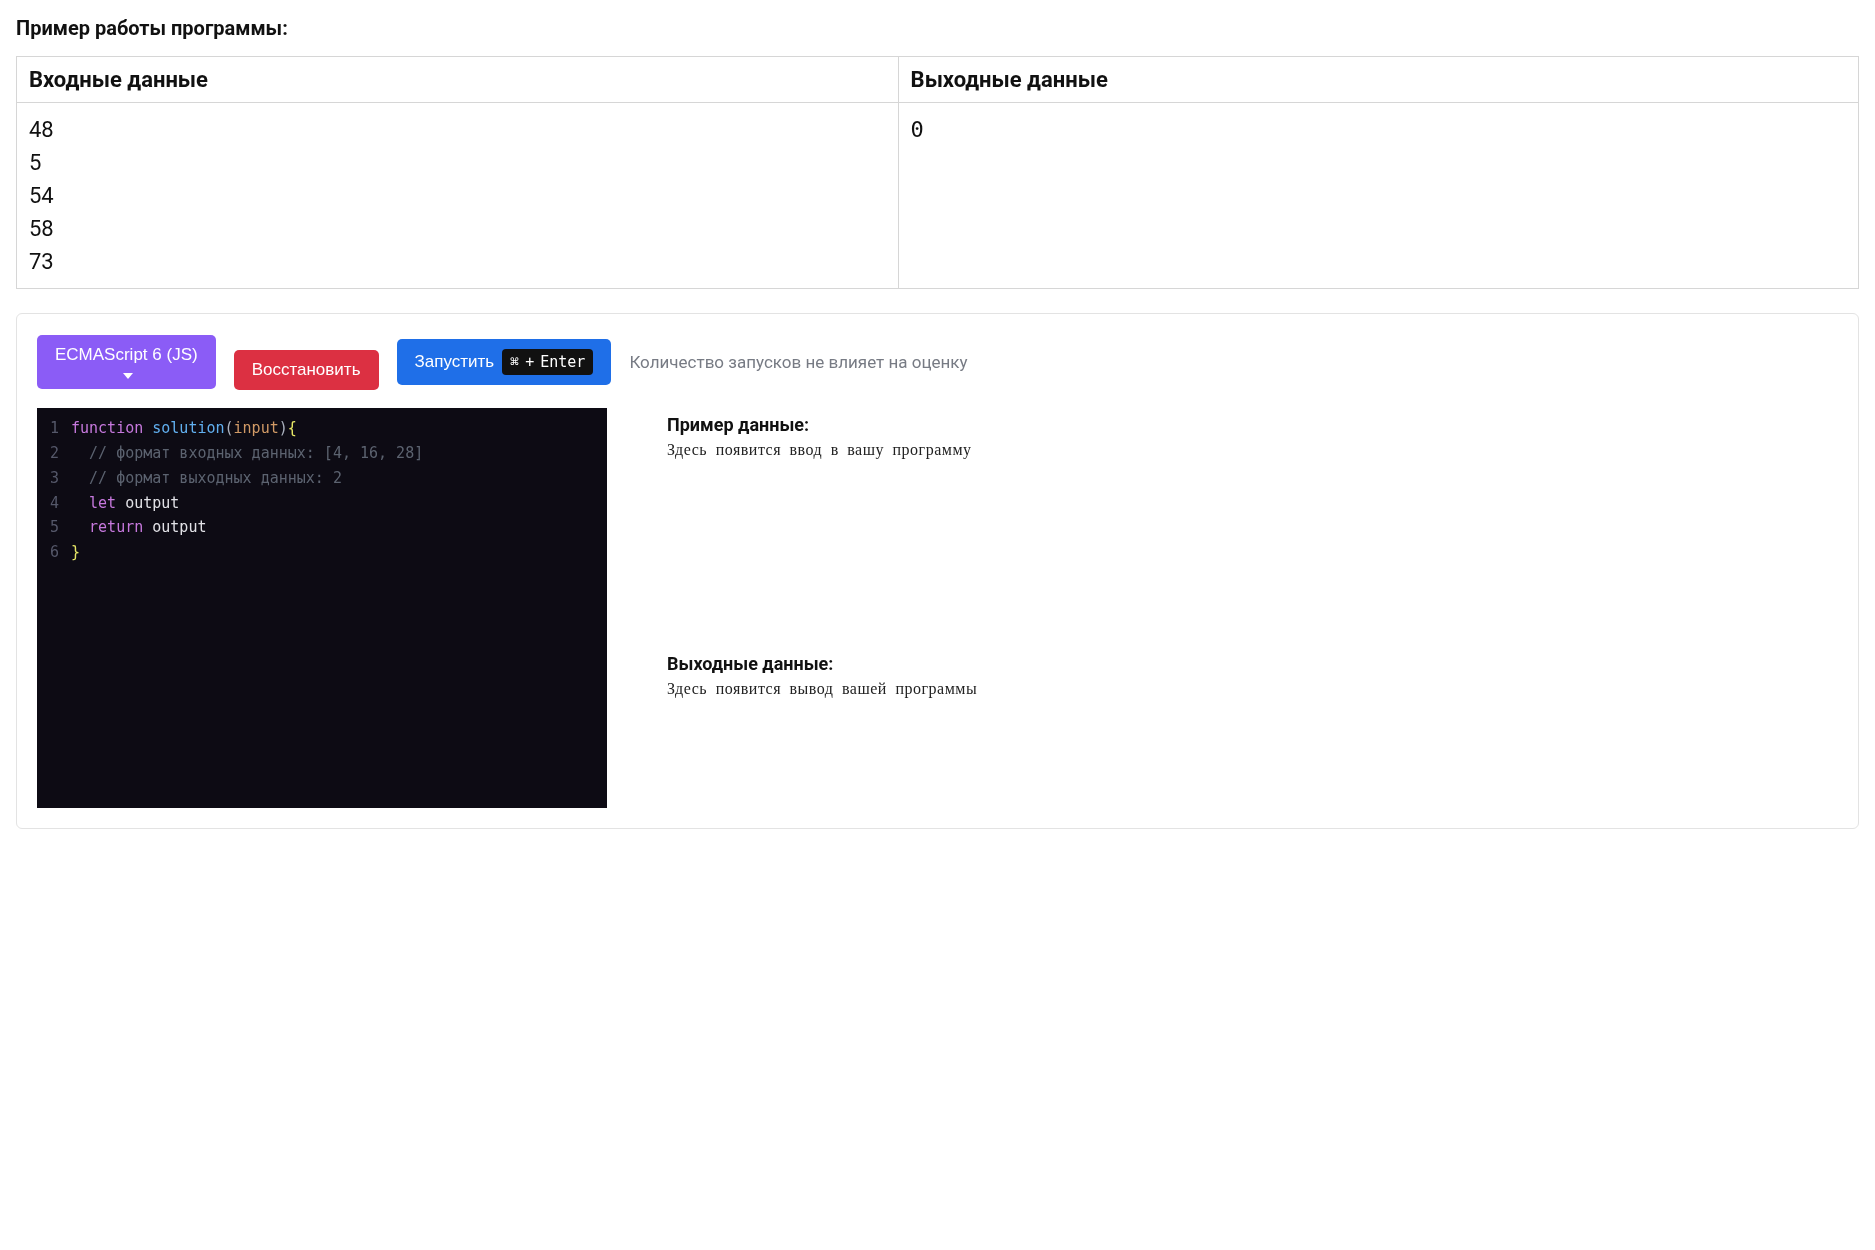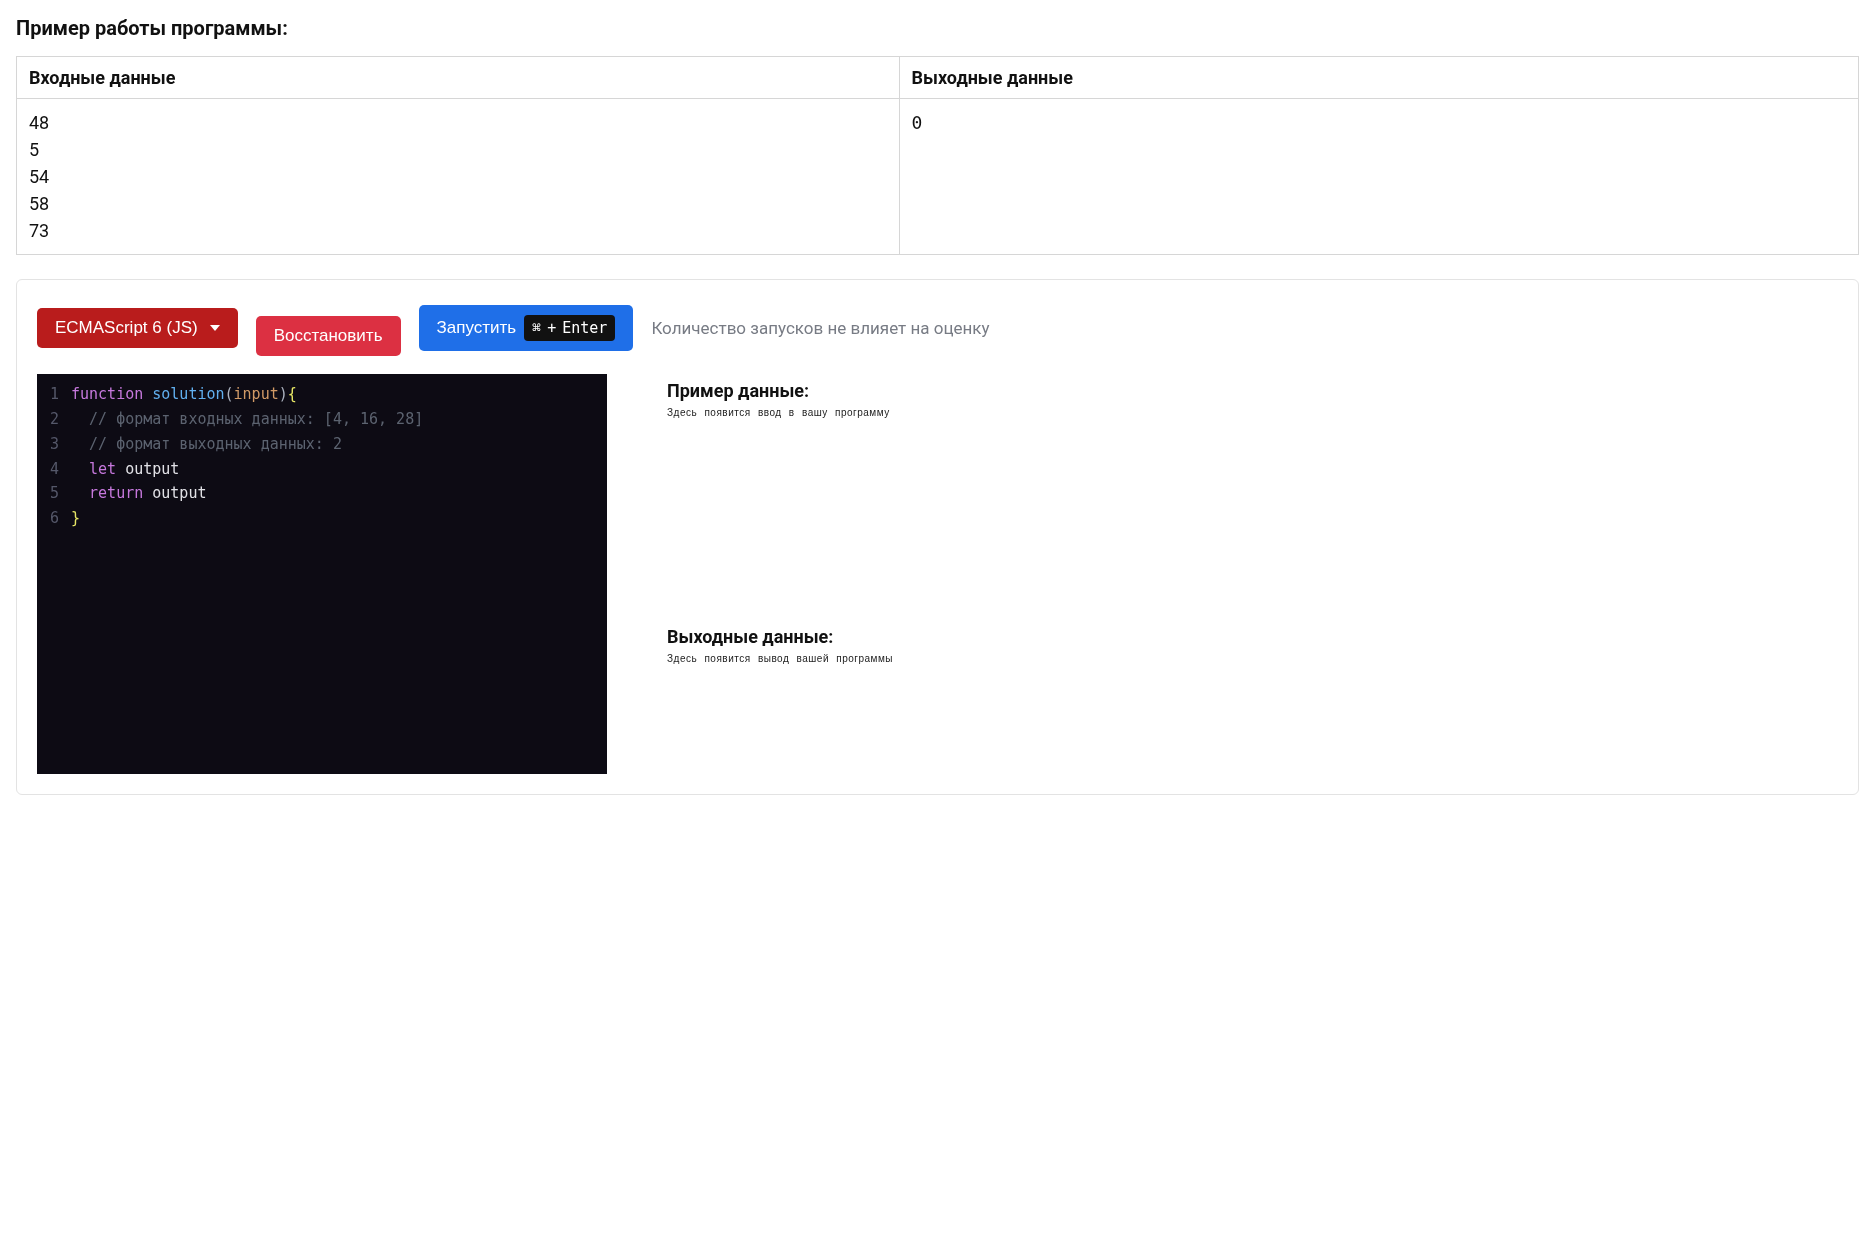--- a/index.html
+++ b/index.html
@@ -22,21 +22,21 @@
       width: 100%;
       border-collapse: collapse;
       margin-bottom: 24px;
     }
     .example-table th,
     .example-table td {
       border: 1px solid #d6d6d6;
       padding: 10px 12px;
       text-align: left;
       vertical-align: top;
-      font-size: 18px;
+      font-size: 22px;
     }
     .example-table th {
       font-weight: 700;
       background: #ffffff;
     }
     .example-table td {
       line-height: 1.5;
     }
     .input-cell {
       white-space: pre-line;
@@ -63,21 +63,22 @@
       padding: 10px 18px;
       border: none;
       border-radius: 5px;
       font-size: 17px;
       font-weight: 500;
       color: #ffffff;
       cursor: pointer;
       line-height: 1.2;
     }
     .btn-purple {
-      background: #b91c1c;
+      background: #8b5cf6;
+      flex-direction: column;
     }
     .btn-red {
       background: #dc3042;
       margin-top: 16px;
     }
     .btn-blue {
       background: #1f6fe8;
     }
     .caret-down {
       display: inline-block;
@@ -153,22 +154,22 @@
     }
     .io-block {
       margin-bottom: 20px;
     }
     .io-title {
       font-size: 18px;
       font-weight: 700;
       margin-bottom: 6px;
     }
     .io-placeholder {
-      font-family: Liberation Sans, sans-serif;
-      font-size: 10px;
+      font-family: Liberation Serif, serif;
+      font-size: 16px;
       color: #222;
       letter-spacing: 0.5px;
       word-spacing: 4px;
     }
   </style>
 </head>
 <body>
 
 <h2 class="section-title">Пример работы программы:</h2>
 

